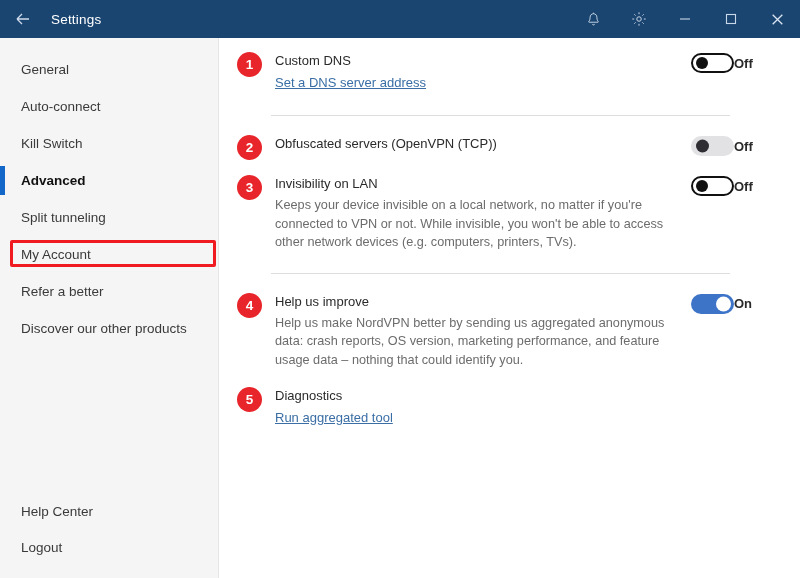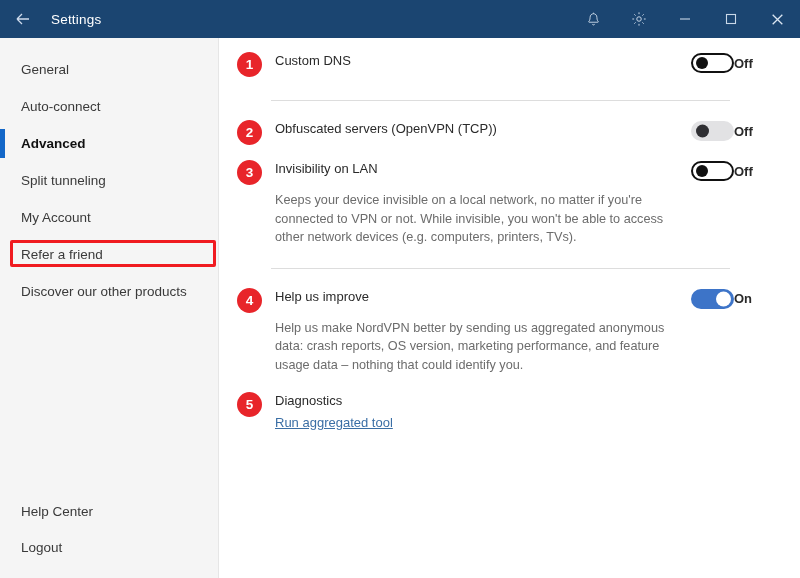--- a/index.html
+++ b/index.html
@@ -165,21 +165,21 @@
     color: #3a6ea5;
     line-height: 19px;
     margin-top: 2px;
     display: inline-block;
   }
 
   .row-desc {
     font-size: 12.7px;
     color: #6c6c6c;
     line-height: 18.5px;
-    margin-top: 12px;
+    margin-top: 2px;
     max-width: 470px;
   }
 
   
   .toggle-wrap {
     display: flex;
     align-items: center;
     margin-top: 2px;
     flex: 0 0 auto;
   }
@@ -295,31 +295,34 @@
   <div class="body">
 
     <div class="sidebar">
 
       <div class="nav-item">
         <span>General</span>
       </div>
       <div class="nav-item">
         <span>Auto-connect</span>
       </div>
+      <div class="nav-item">
+        <span>Kill Switch</span>
+      </div>
       <div class="nav-item active">
         <span>Advanced</span>
       </div>
       <div class="nav-item">
         <span>Split tunneling</span>
       </div>
       <div class="nav-item">
         <span>My Account</span>
       </div>
       <div class="nav-item">
-        <span>Refer a friend</span>
+        <span>Refer a better</span>
       </div>
       <div class="nav-item">
         <span>Discover our other products</span>
       </div>
 
       <div class="sidebar-bottom">
         <div class="nav-item">
           <span>Help Center</span>
         </div>
         <div class="nav-item">
@@ -329,20 +332,21 @@
 
       <div class="anno-box"></div>
     </div>
 
     <div class="content">
 
       <div class="row" style="margin-top:13px;">
         <div class="badge">1</div>
         <div class="rowtext">
           <div class="row-title">Custom DNS</div>
+          <a class="row-link" href="#">Set a DNS server address</a>
         </div>
         <div class="toggle-wrap">
           <div class="toggle off">
               <span class="knob"></span>
             </div>
           <div class="state-label">Off</div>
         </div>
       </div>
 
       <div class="divider" style="margin-top:23px;"></div>

